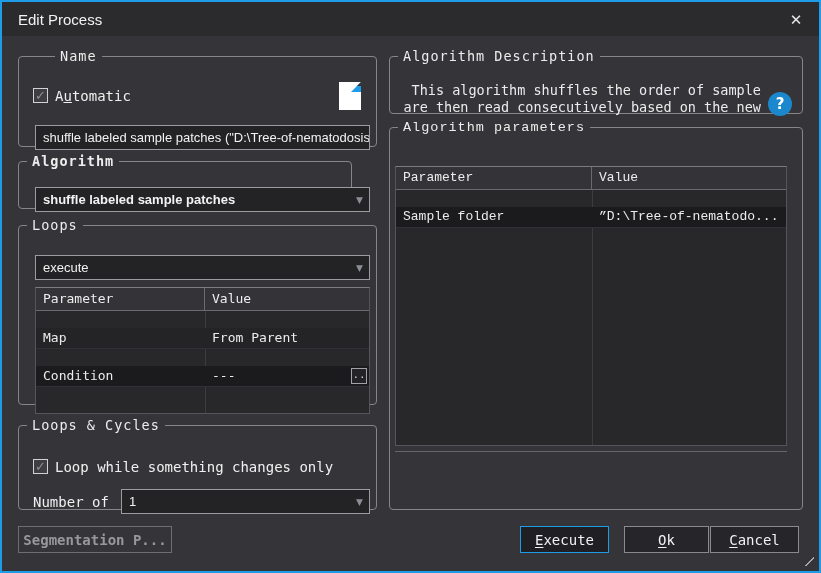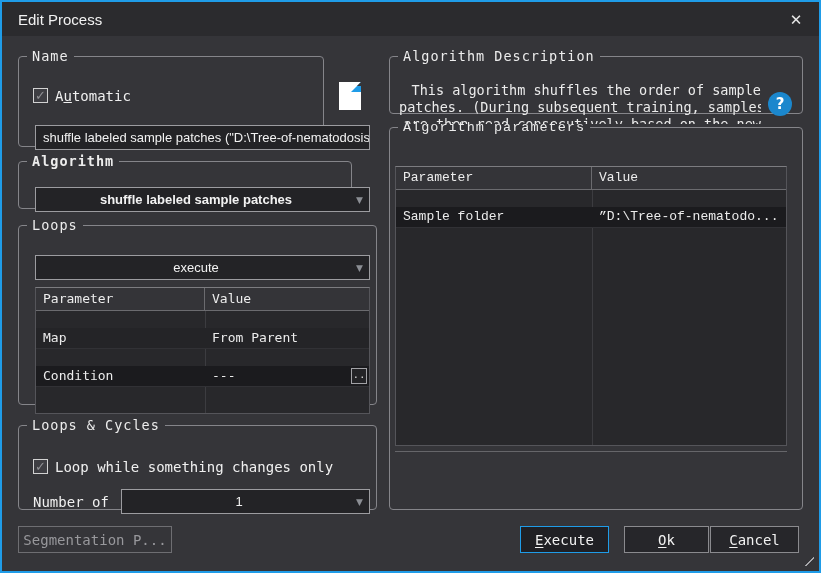--- a/index.html
+++ b/index.html
@@ -39,21 +39,21 @@
   }
 
   
   .text-input, .combo {
     position:absolute; height:25px; background:#232326;
     border:1px solid #9c9ca0; color:#f2f2f2;
     font-family:"Liberation Sans", sans-serif; font-size:13px;
     display:flex; align-items:center; padding:0 7px; overflow:hidden;
     white-space:nowrap;
   }
-  .combo { padding-right:20px;justify-content:center; }
+  .combo { padding-right:20px; }
   .combo .arrow {
     position:absolute; right:6px; top:7px; font-size:9px; color:#8b8e94;
     font-family:"DejaVu Sans", sans-serif;
   }
 
   .checkbox {
     position:absolute; width:15px; height:15px; background:#3e3e43;
     border:1px solid #d2d2d2; display:flex; align-items:center;
     justify-content:center; color:#909094; font-size:13px; line-height:13px;
     font-family:"DejaVu Sans", sans-serif;
@@ -137,21 +137,21 @@
 </head>
 <body>
 
 <div class="dialog">
 
   <div class="titlebar">
     <span class="title">Edit Process</span>
     <span class="close-btn">✕</span>
   </div>
 
-  <fieldset class="group" style="left:16px; top:46px; width:306px; height:99px;">
+  <fieldset class="group" style="left:16px; top:46px; width:359px; height:99px;padding-left:28px;">
     <legend>Name</legend>
     <span class="checkbox" style="left:14px; top:24px;">
       <span>✓</span>
     </span>
     <span class="check-label" style="left:36px; top:24px;">A<u>u</u>tomatic</span>
     <span class="doc-icon" style="left:320px; top:18px;"></span>
     <div class="text-input" style="left:16px; top:61px; width:335px;">shuffle labeled sample patches ("D:\Tree-of-nematodosis</div>
   </fieldset>
 
   <fieldset class="group" style="left:16px; top:151px; width:334px; height:56px;font-weight:bold;">
@@ -196,21 +196,20 @@
     <div class="combo" style="left:102px; top:56px; width:249px;">
       <span>1</span>
       <span class="arrow">▼</span>
     </div>
   </fieldset>
 
   <fieldset class="group" style="left:387px; top:46px; width:414px; height:66px;">
     <legend>Algorithm Description</legend>
     <div class="desc-text" style="left:9px; top:18px; width:362px; height:42px;text-align:right;">
       <div>This algorithm shuffles the order of sample</div>
-      <div>patches. (During subsequent training, samples</div>
       <div>are then read consecutively based on the new</div>
     </div>
     <span class="help-icon" style="left:378px; top:28px;">?</span>
   </fieldset>
 
   <fieldset class="group" style="left:387px; top:118px; width:414px; height:390px;font-family:Liberation Mono, monospace;">
     <legend>Algorithm parameters</legend>
     <div class="ptable" style="left:5px; top:31px; width:392px; height:280px;">
       <div class="col-divider" style="left:196px;"></div>
       <div class="thead">
@@ -218,21 +217,21 @@
         <div class="th">Value</div>
       </div>
       <div class="trow selected">
         <div class="td" style="width:196px;">Sample folder</div>
         <div class="td">”D:\Tree-of-nematodo...</div>
       </div>
     </div>
     <div class="hline" style="left:5px; top:316px; width:392px;"></div>
   </fieldset>
 
-  <div class="btn disabled" style="left:16px; top:524px; width:154px;">
+  <div class="btn disabled" style="left:16px; top:524px; width:154px;font-weight:bold;">
     <span>Segmentation P...</span>
   </div>
   <div class="btn primary" style="left:518px; top:524px; width:89px;"><u>E</u>xecute</div>
   <div class="btn" style="left:622px; top:524px; width:85px;"><u>O</u>k</div>
   <div class="btn" style="left:708px; top:524px; width:89px;"><u>C</u>ancel</div>
 
   <div class="resize-grip"></div>
 </div>
 
 </body></html>

